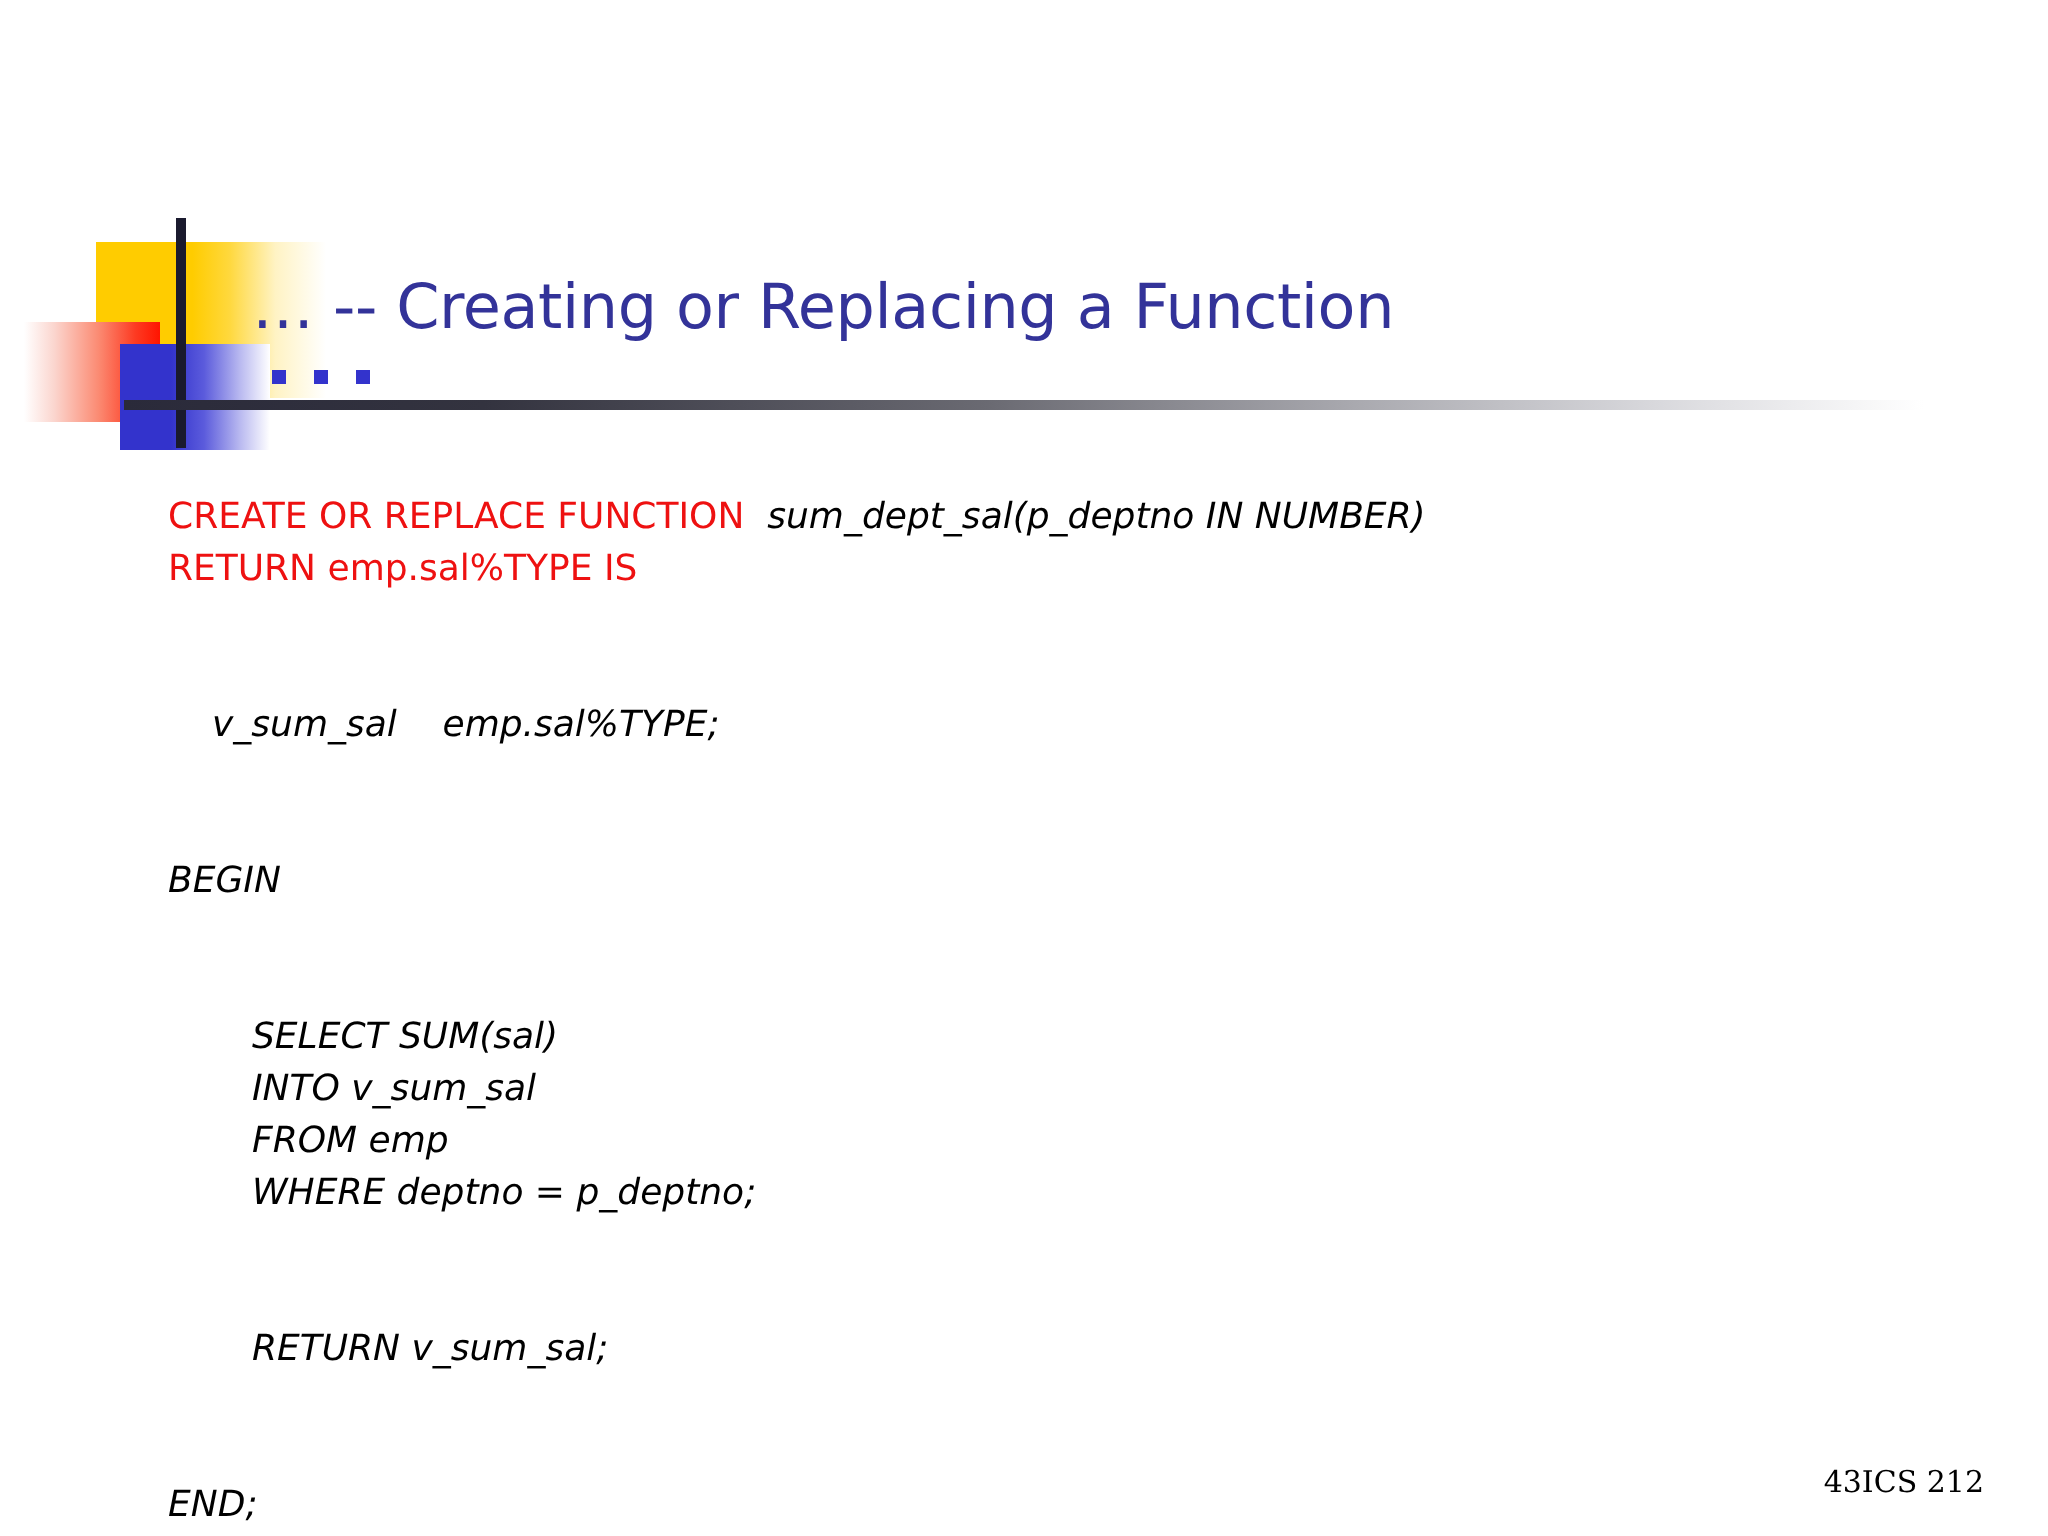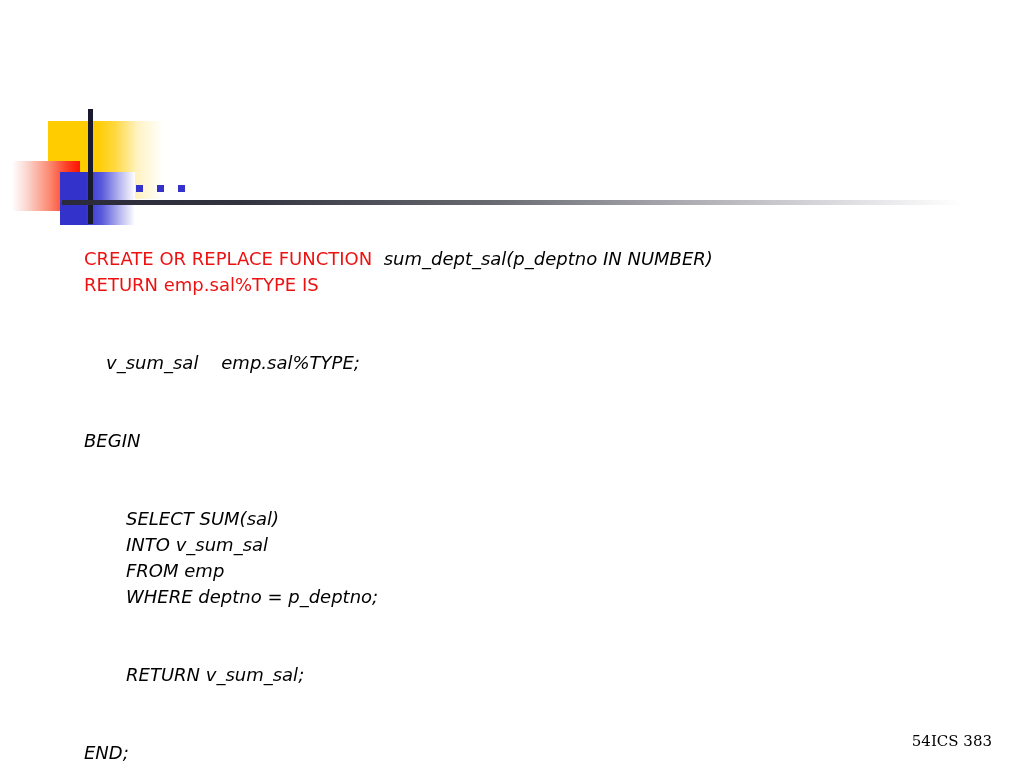--- a/index.html
+++ b/index.html
@@ -155,20 +155,21 @@
     <div class="deco-blue"></div>
     <div class="deco-dots">
       <div class="deco-dot d1"></div>
       <div class="deco-dot d2"></div>
       <div class="deco-dot d3"></div>
     </div>
     <div class="deco-vline"></div>
     <div class="deco-hline"></div>
   </div>
 
+  <div class="slide-title">… -- Creating or Replacing a Function</div>
 
   <div class="code-body"><div class="code-line"><span class="kw">CREATE OR REPLACE FUNCTION</span><span class="ident">  sum_dept_sal(p_deptno IN NUMBER)</span></div><div class="code-line"><span class="kw">RETURN emp.sal%TYPE IS</span></div><div class="code-line blank">&nbsp;</div><div class="code-line blank">&nbsp;</div><div class="code-line ind1"><span class="ident">v_sum_sal    emp.sal%TYPE;</span></div><div class="code-line blank">&nbsp;</div><div class="code-line blank">&nbsp;</div><div class="code-line"><span class="ident">BEGIN</span></div><div class="code-line blank">&nbsp;</div><div class="code-line blank">&nbsp;</div><div class="code-line ind2"><span class="ident">SELECT SUM(sal)</span></div><div class="code-line ind2"><span class="ident">INTO v_sum_sal</span></div><div class="code-line ind2"><span class="ident">FROM emp</span></div><div class="code-line ind2"><span class="ident">WHERE deptno = p_deptno;</span></div><div class="code-line blank">&nbsp;</div><div class="code-line blank">&nbsp;</div><div class="code-line ind2"><span class="ident">RETURN v_sum_sal;</span></div><div class="code-line blank">&nbsp;</div><div class="code-line blank">&nbsp;</div><div class="code-line"><span class="ident">END;</span></div><div class="code-line"></div></div>
 
   <div class="footer">
-    <span class="slide-num">54</span><span class="deck-name">ICS 383</span>
+    <span class="slide-num">43</span><span class="deck-name">ICS 212</span>
   </div>
 
 </div>
 
 </body></html>

